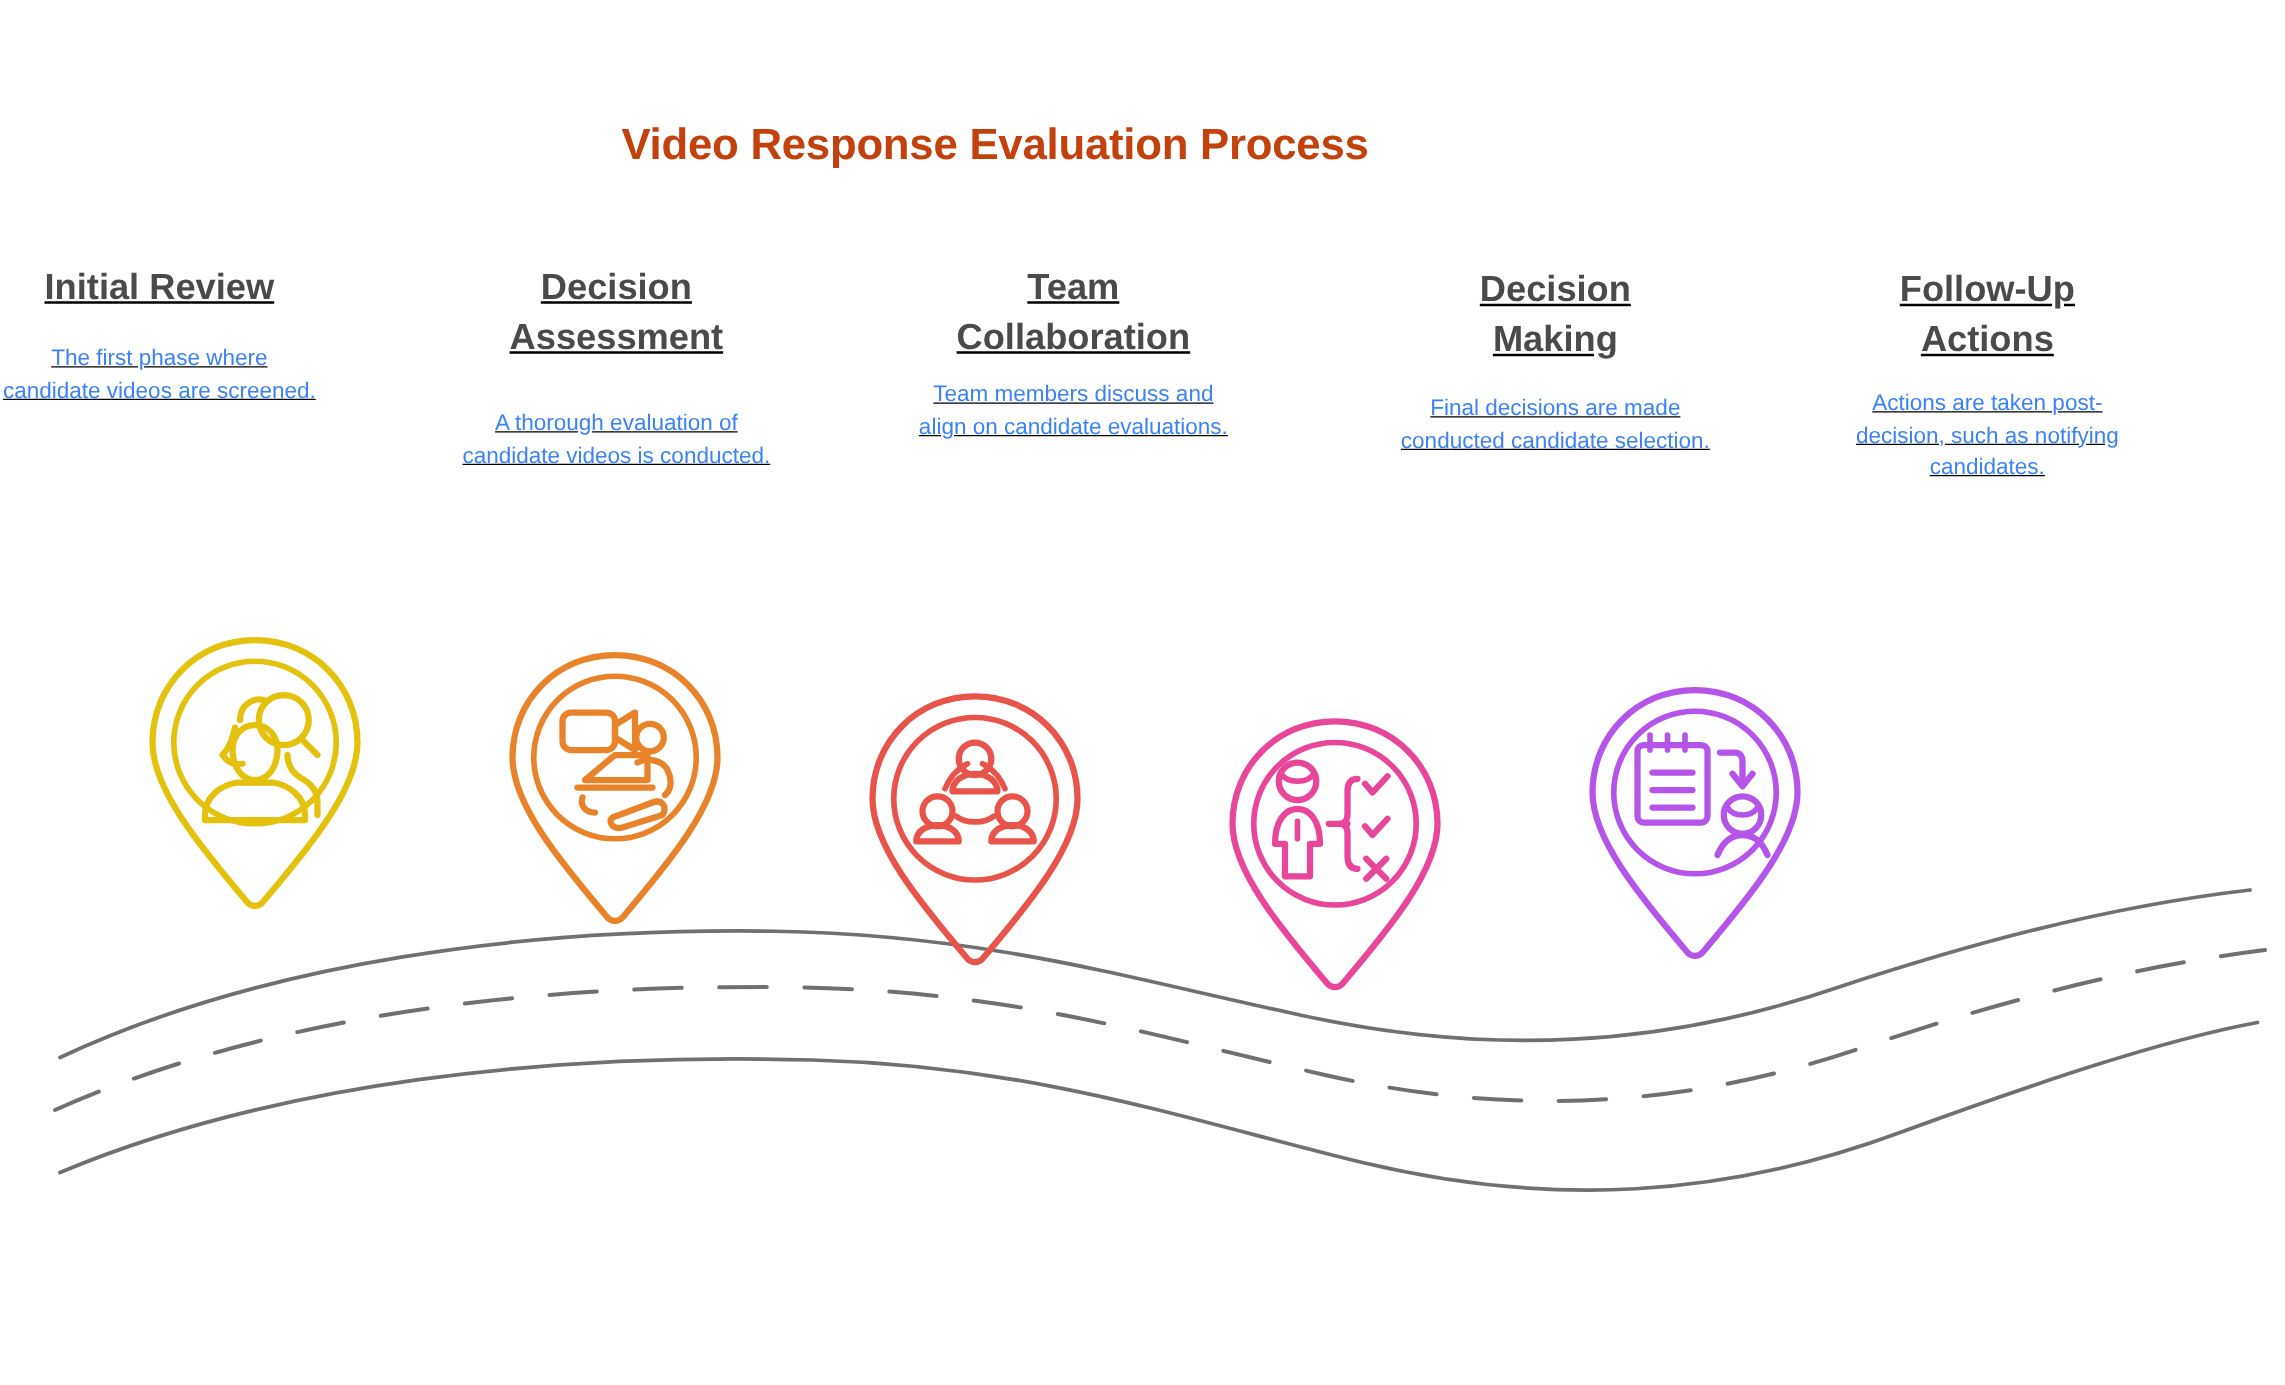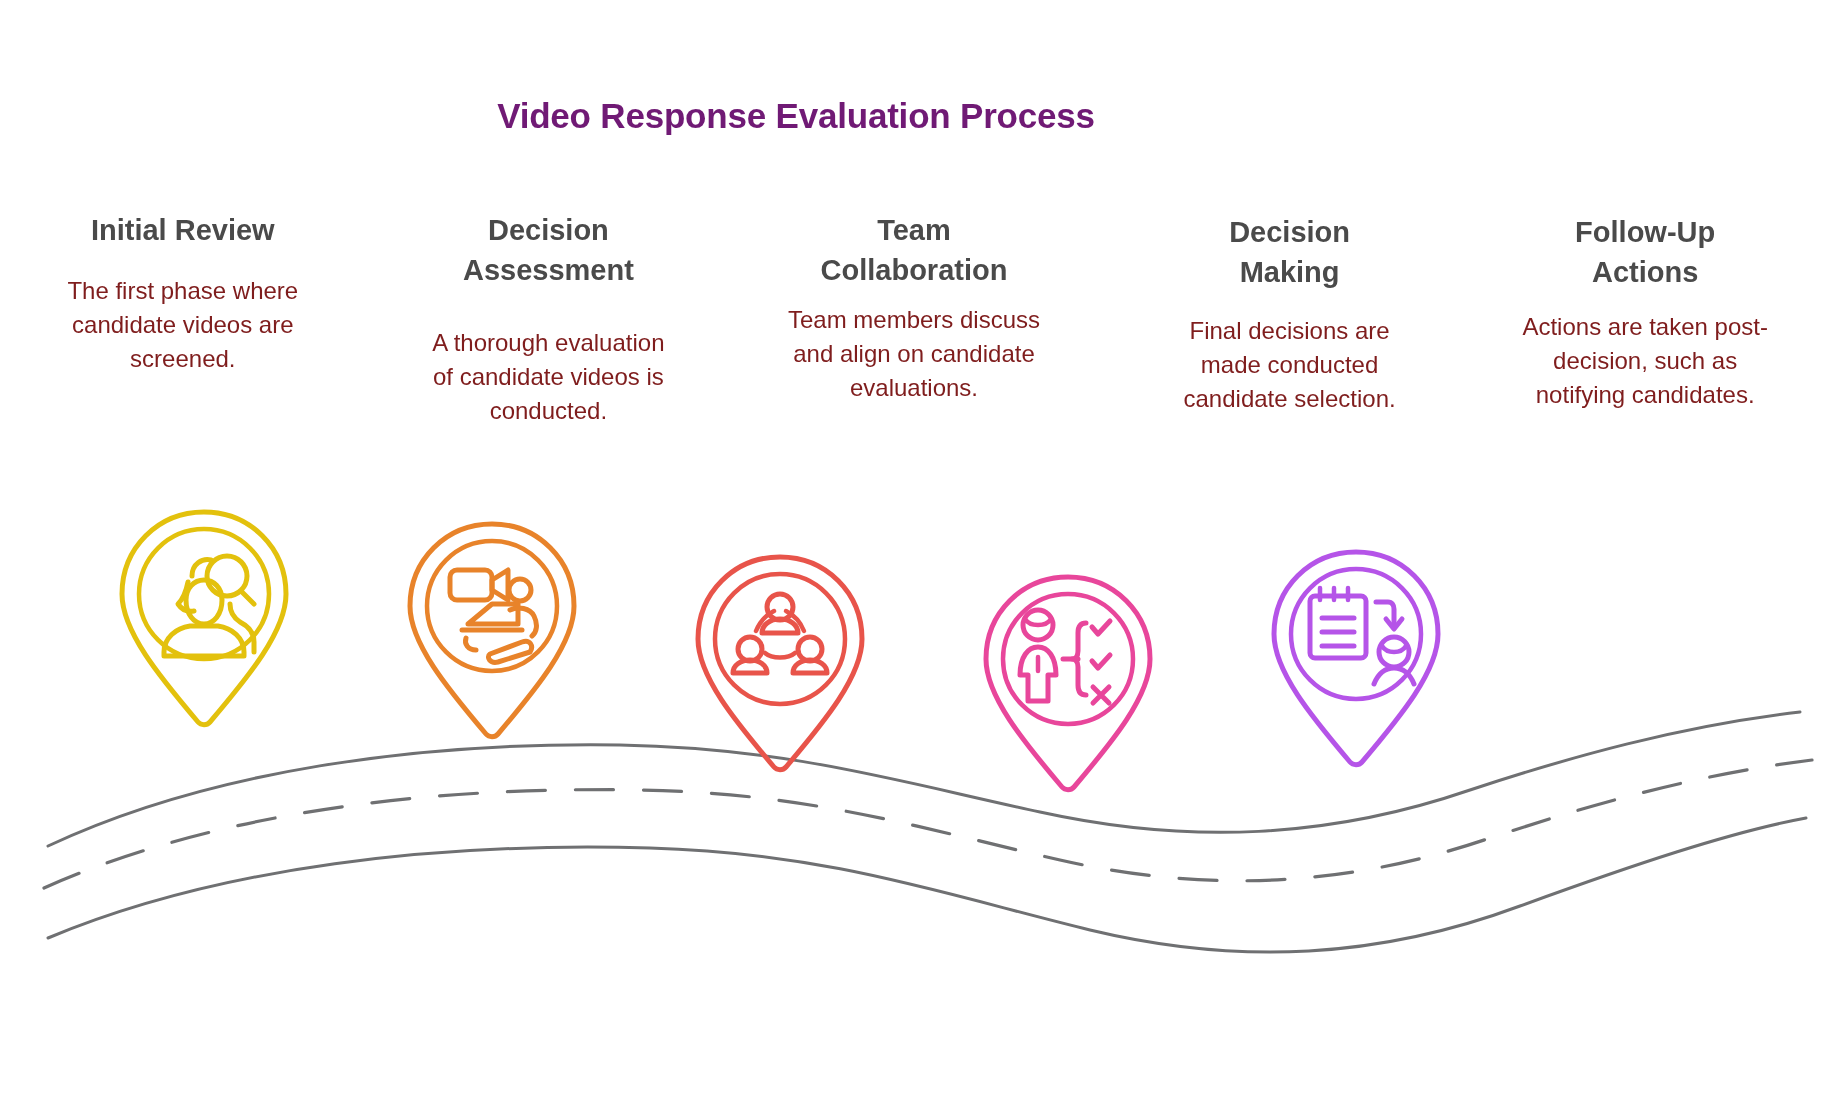--- a/index.html
+++ b/index.html
@@ -19,21 +19,21 @@
 
   
   #title {
     position: absolute;
     top: 96px;
     left: 0;
     width: 1592px;
     text-align: center;
     font-size: 35px;
     font-weight: bold;
-    color: #701a75;
+    color: #c2410c;
     letter-spacing: -0.2px;
   }
 
   
   #road {
     position: absolute;
     left: 0;
     top: 0;
     width: 1828px;
     height: 1108px;
@@ -48,37 +48,37 @@
     width: 1828px;
     height: 300px;
     display: flex;
     flex-direction: row;
   }
   .col {
     position: relative;
     flex: 1 1 0;
     display: flex;
     flex-direction: column;
-    align-items: center;
+    text-decoration: underline;
   }
   .col-inner {
     width: 255px;
     text-align: center;
   }
   .step-title {
     font-size: 29px;
     font-weight: bold;
     color: #4a4a4a;
     line-height: 1.38;
     white-space: pre-line;
   }
   .step-desc {
     margin-top: 22px;
-    font-size: 24px;
-    color: #7f1d1d;
+    font-size: 18px;
+    color: #3b82f6;
     line-height: 1.42;
   }
 
   
   .col.c0 .col-inner { padding-top: 0px; }
   .col.c1 .col-inner { padding-top: 0px; }
   .col.c2 .col-inner { padding-top: 0px; }
   .col.c3 .col-inner { padding-top: 2px; margin-left: 20px; }
   .col.c4 .col-inner { padding-top: 2px; }
   .col.c0 .step-desc { margin-top: 24px; }

